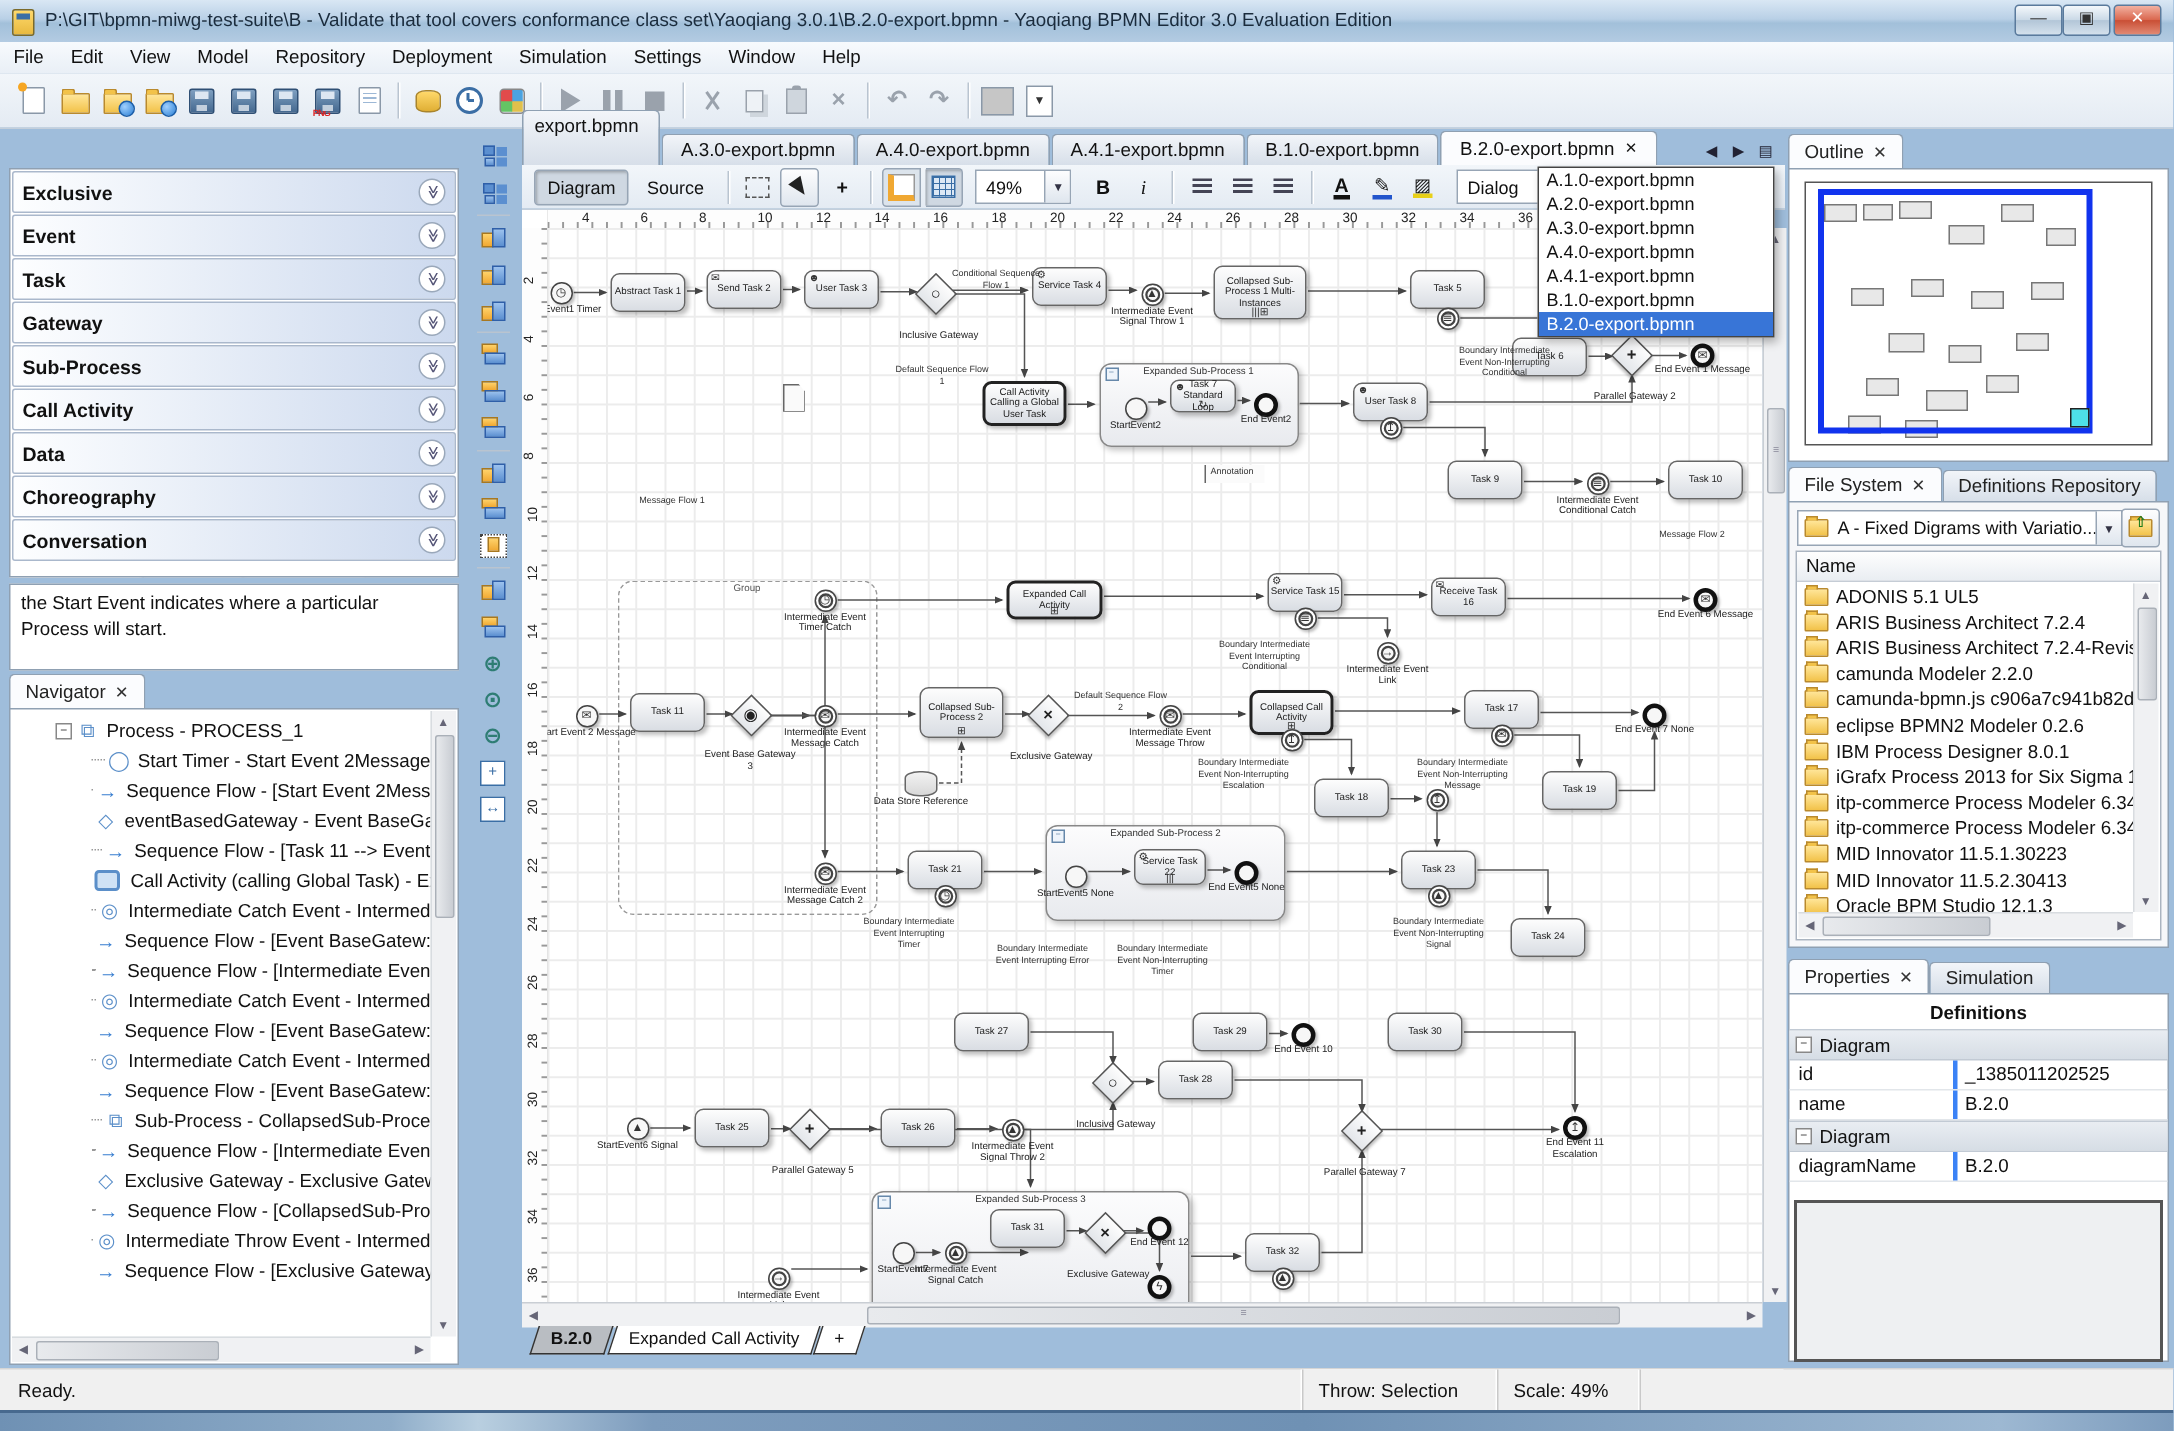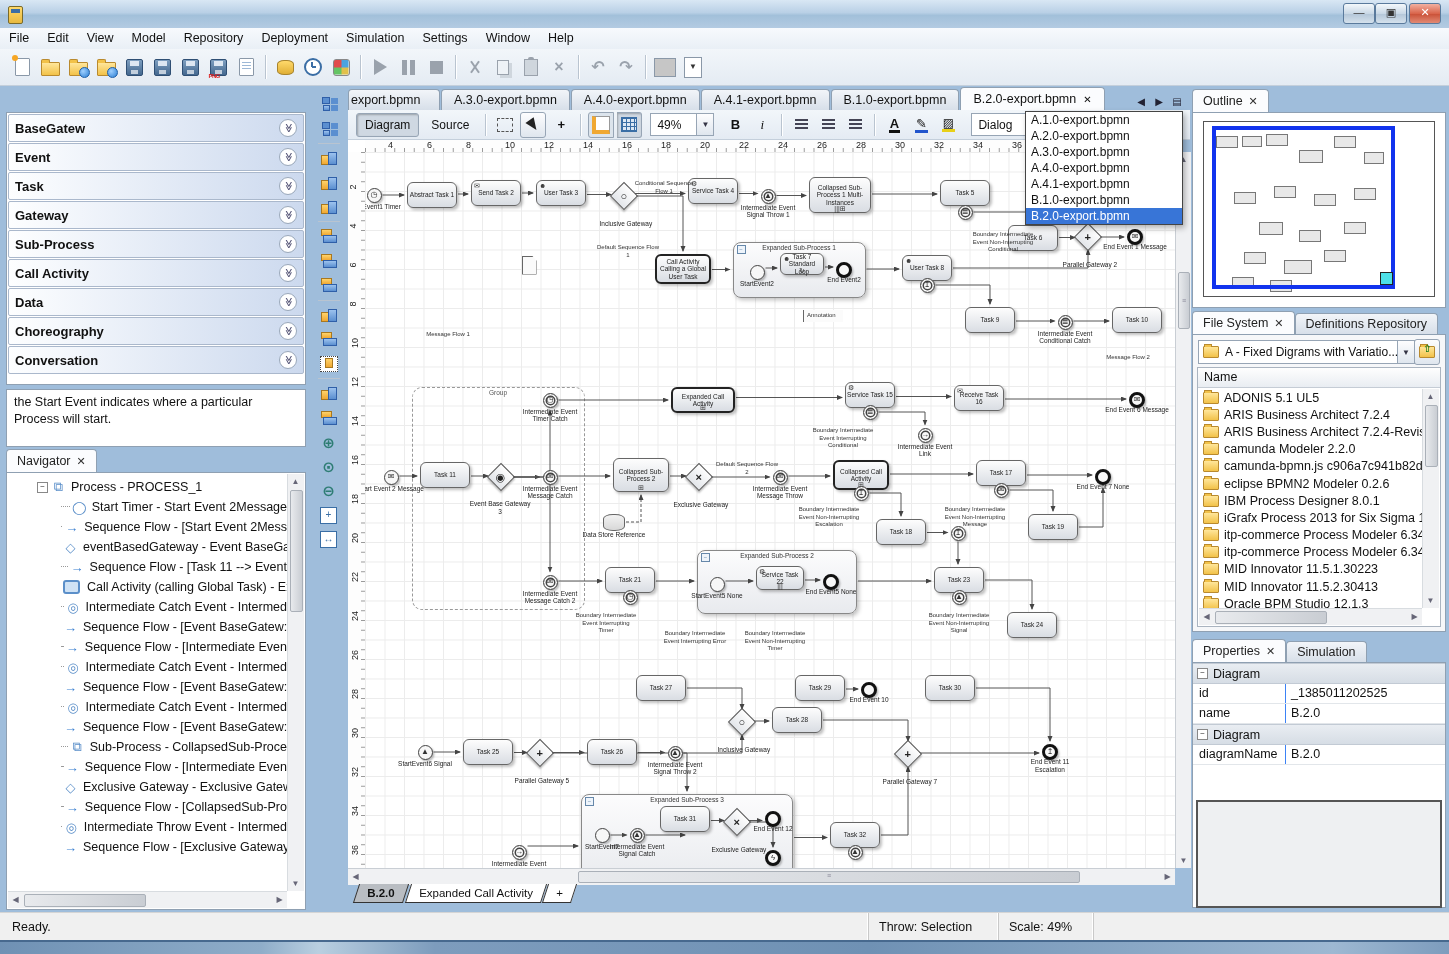--- a/index.html
+++ b/index.html
@@ -107,21 +107,21 @@
   .mi.sel{border:1px dotted #444;background:#fff;}
   .mi.sel::before{left:4px;bottom:3px;} .mi.sel::after{display:none;}
   .mchar{font-size:15px;color:#2e7d74;font-weight:bold;line-height:1;}
   .mbox{width:15px;height:15px;border:1px solid #3a6ea5;color:#3a6ea5;font-size:10px;line-height:14px;text-align:center;background:#fff;}
   
   #editor{left:348px;top:88px;width:842px;height:822px;}
   #etabs{left:0;top:0;width:842px;height:22px;border-bottom:1px solid #8fa0b2;display:flex;align-items:flex-end;}
   .etab{height:20px;padding:0 12px;border:1px solid #8fa0b2;border-bottom:none;border-radius:4px 4px 0 0;
      background:linear-gradient(#f2f5f9,#d7dfe9);font-size:12.5px;display:flex;align-items:center;gap:7px;margin-right:1px;white-space:nowrap;overflow:hidden;}
   .etab.active{background:#fbfcfe;height:22px;}
-  .etab.first{width:80px;justify-content:flex-start;padding:0 8px 0 2px;}
+  .etab.first{width:80px;justify-content:center;padding:0 8px 16px 2px;}
   #etab-ctl{margin-left:auto;display:flex;gap:4px;padding:0 6px 3px 0;font-size:10px;color:#223;}
   #etab-ctl span{width:14px;text-align:center;}
   #fmtbar{left:0;top:22px;width:842px;height:30px;background:linear-gradient(#f2f6fa,#e4ebf3);
      border-bottom:1px solid #c4cfdb;display:flex;align-items:center;padding-left:8px;box-sizing:border-box;gap:3px;}
   .fbtn{height:22px;padding:0 8px;border:1px solid #97a5b5;border-radius:3px;background:linear-gradient(#fdfdfe,#dfe6ee);
      font-size:12px;display:flex;align-items:center;}
   .fbtn.pressed{background:#cfd8e2;box-shadow:inset 1px 1px 2px rgba(0,0,0,.25);}
   .ftool{width:24px;height:24px;display:flex;align-items:center;justify-content:center;position:relative;font-size:13px;}
   .fsep{width:1px;height:22px;background:#b9c4d0;margin:0 4px;box-shadow:1px 0 0 #fff;}
   .combo{height:21px;border:1px solid #97a5b5;background:#fff;display:flex;align-items:center;font-size:12px;}
@@ -211,36 +211,37 @@
   #fs-rows{position:absolute;left:1px;top:21px;right:17px;bottom:17px;overflow:hidden;}
   .frow{height:17.2px;display:flex;align-items:center;gap:5px;padding-left:4px;font-size:12.5px;white-space:nowrap;}
   
   #prop-tabs{left:1192px;top:640px;}
   #prop-body{left:1192px;top:662px;width:254px;height:246px;background:#fff;border:1px solid #8fa0b2;box-sizing:border-box;}
   #prop-title{text-align:center;font-weight:bold;font-size:12.5px;padding:5px 0 4px 0;}
   .psec{height:19px;background:linear-gradient(#e9edf2,#d6dde5);border-top:1px solid #c2cad4;border-bottom:1px solid #c2cad4;
      font-size:12.5px;display:flex;align-items:center;gap:5px;padding-left:4px;}
   .psec .minus{width:9px;height:9px;border:1px solid #888;font-size:8px;line-height:7px;text-align:center;background:#fff;color:#333;}
   .prow{height:19px;display:flex;font-size:12.5px;border-bottom:1px solid #e2e6ea;}
-  .prow .k{width:93px;padding:2px 0 0 6px;box-sizing:border-box;border-right:1px solid #3b82f6;}
+  .prow .k{width:112px;padding:2px 0 0 6px;box-sizing:border-box;border-right:3px solid #3b82f6;}
   .prow .v{flex:1;padding:2px 0 0 5px;}
   #logbox{left:1196px;top:800px;width:246px;height:108px;background:#eef0f2;border:2px solid #555;box-sizing:border-box;}
   
   #statusbar{left:0;top:912px;width:1449px;height:28px;background:#f0f0f0;border-top:1px solid #d5d5d5;font-size:12.5px;}
   #status-left{position:absolute;left:12px;top:7px;}
   .stseg{position:absolute;top:0;height:28px;border-left:1px solid #c9c9c9;box-shadow:-1px 0 0 #fff;padding:7px 0 0 10px;box-sizing:border-box;}
   #bottomstrip{left:0;top:940px;width:1449px;height:14px;
      background:linear-gradient(90deg,#6f91b4,#8fadc9 18%,#b9cfe0 22%,#7d9cbd 30%,#6f91b4 60%,#9db8d2 92%,#7d9cbd);
      border-top:2px solid #47698e;}
 </style>
 </head>
 <body>
 
 <div id="titlebar" class="abs">
   <div id="title-ic" class="abs"></div>
+  <div id="title-text" class="abs">P:\GIT\bpmn-miwg-test-suite\B - Validate that tool covers conformance class set\Yaoqiang 3.0.1\B.2.0-export.bpmn - Yaoqiang BPMN Editor 3.0 Evaluation Edition</div>
   <div class="wbtn abs" style="right:74px;">—</div>
   <div class="wbtn abs" style="right:42px;">▣</div>
   <div class="wbtn abs" id="btn-close" style="right:8px;">✕</div>
 </div>
 
 <div id="menubar" class="abs"><span class="menu-item">File</span><span class="menu-item">Edit</span><span class="menu-item">View</span><span class="menu-item">Model</span><span class="menu-item">Repository</span><span class="menu-item">Deployment</span><span class="menu-item">Simulation</span><span class="menu-item">Settings</span><span class="menu-item">Window</span><span class="menu-item">Help</span></div>
 <div id="toolbar" class="abs">
     <div class="tbtn">
       <span class="ic k-doc spark"></span>
     </div>
@@ -326,21 +327,21 @@
     </div>
     <div class="ptab">
       <span>Artifacts</span>
     </div>
     <div class="ptab">
       <span>Fragments</span>
     </div>
   </div>
 <div id="pal-body" class="abs">
     <div class="acc">
-      <span>BaseGatew</span>
+      <span>Exclusive</span>
       <span class="chev" style="transform: rotate(90deg);">≫</span>
     </div>
     <div class="acc">
       <span>Event</span>
       <span class="chev" style="transform: rotate(90deg);">≫</span>
     </div>
     <div class="acc">
       <span>Task</span>
       <span class="chev" style="transform: rotate(90deg);">≫</span>
     </div>
@@ -1120,20 +1121,21 @@
 <div id="prop-tabs" class="abs tabrow">
     <div class="ptab active">
       <span>Properties</span>
       <span class="x">✕</span>
     </div>
     <div class="ptab">
       <span>Simulation</span>
     </div>
   </div>
 <div id="prop-body" class="abs">
+  <div id="prop-title">Definitions</div>
   <div id="prop-rows">
       <div class="psec">
         <span class="minus">−</span>
         <span>Diagram</span>
       </div>
       <div class="prow">
         <span class="k">id</span>
         <span class="v">_1385011202525</span>
       </div>
       <div class="prow">

